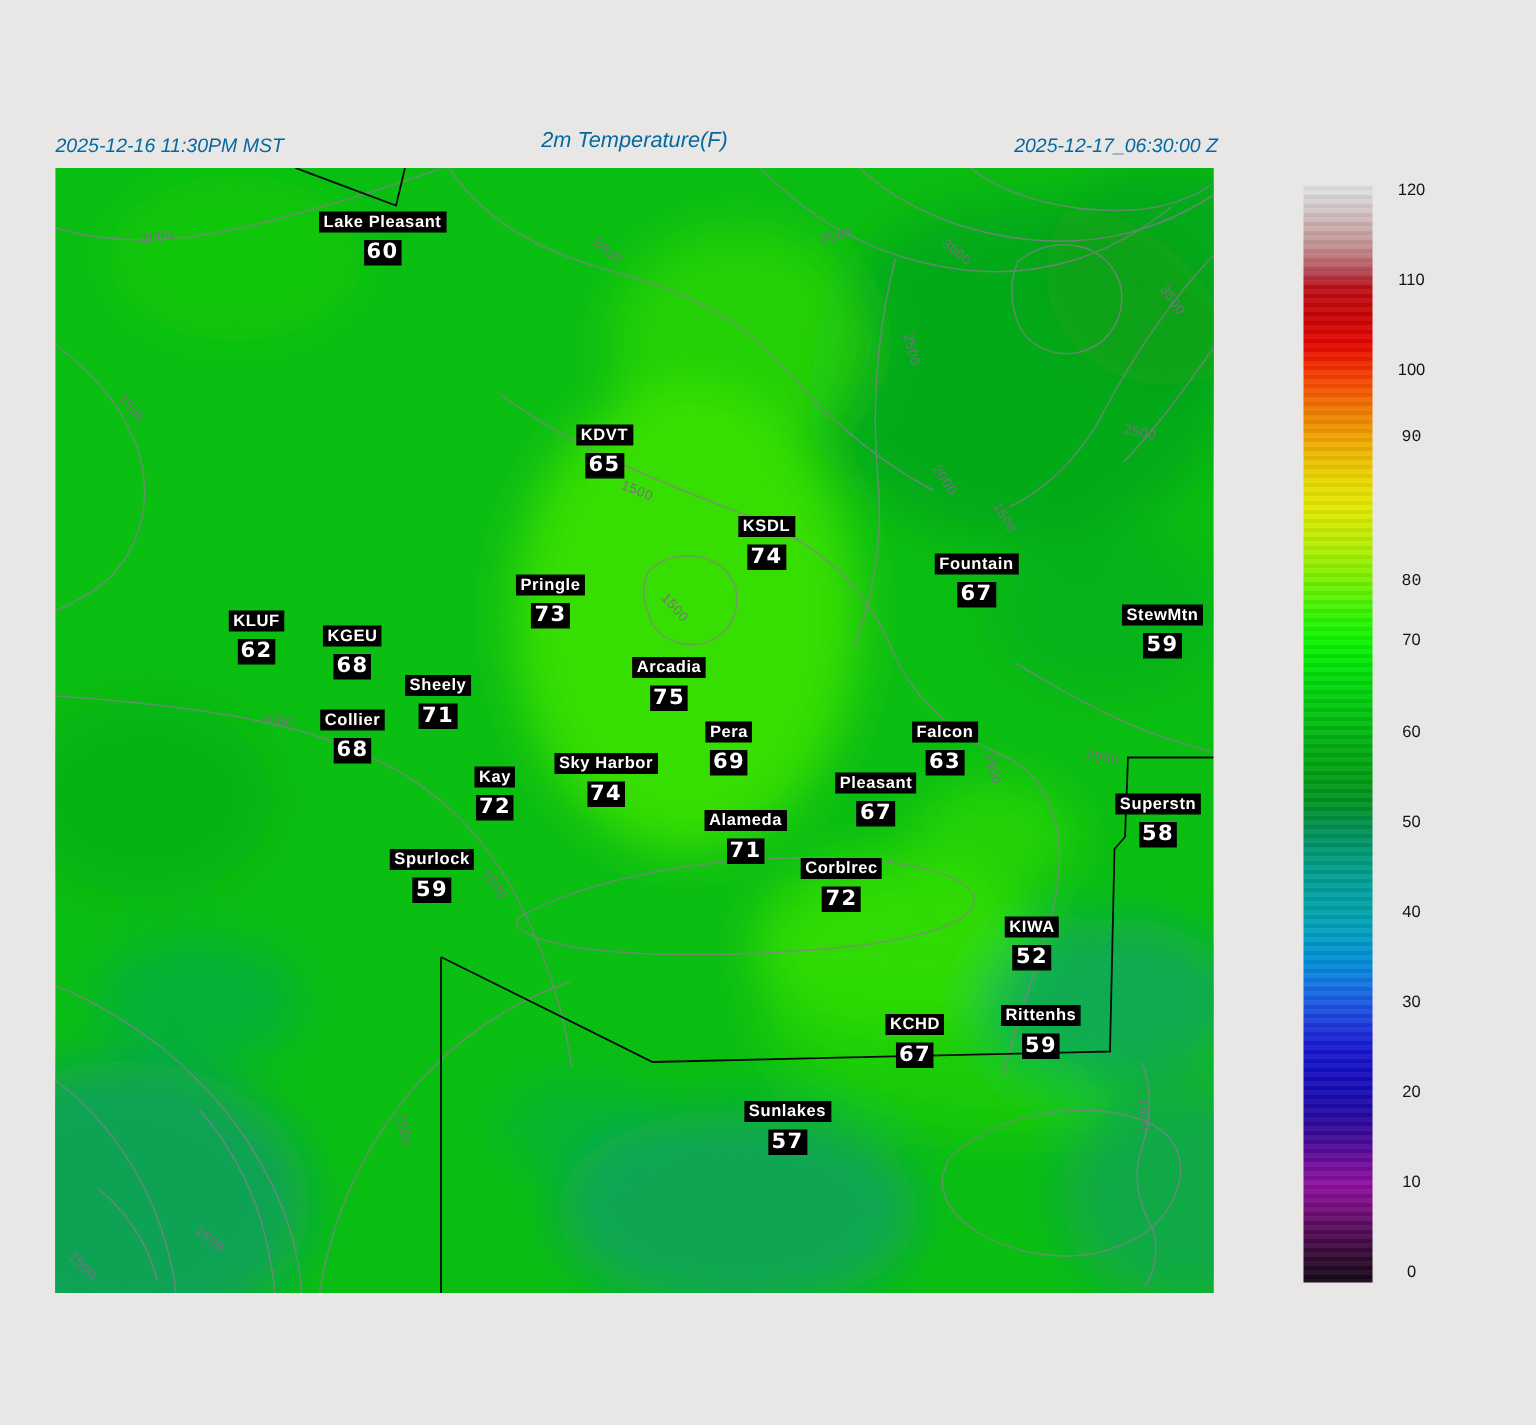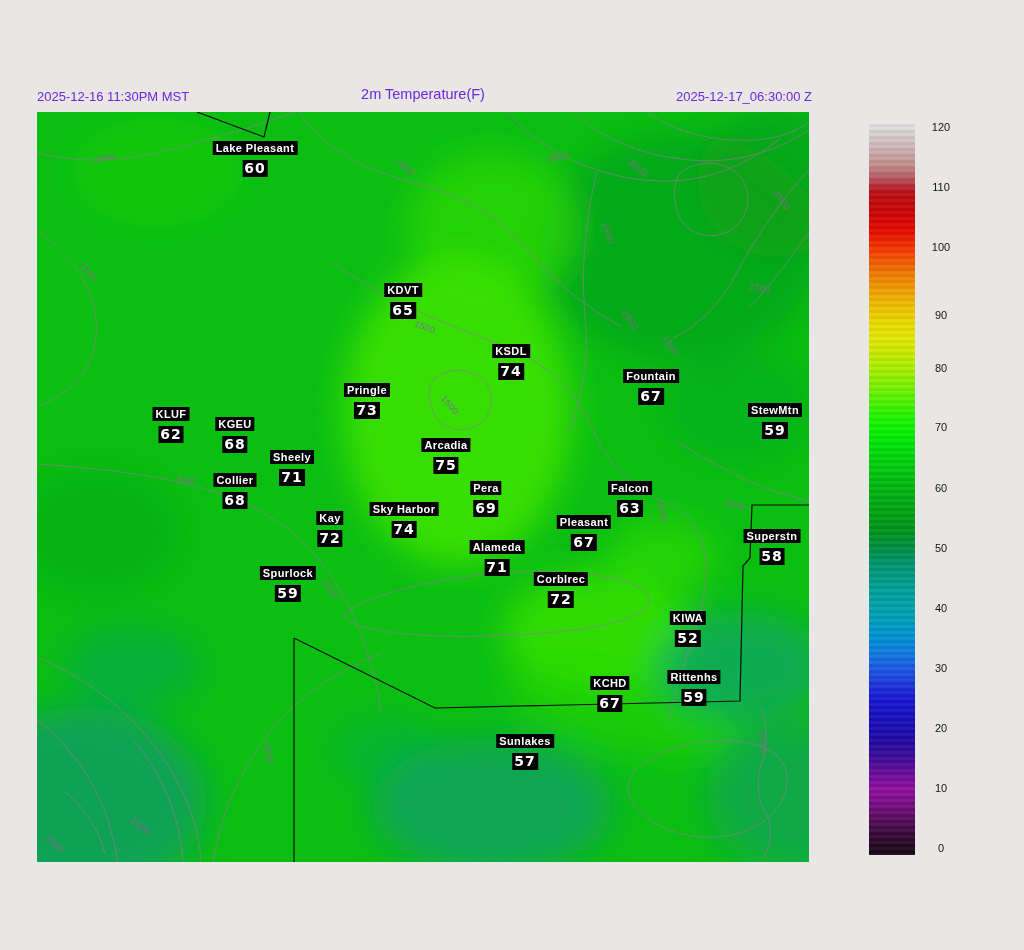--- a/index.html
+++ b/index.html
@@ -1,21 +1,21 @@
 <!DOCTYPE html>
 <html><head>
 <meta charset="utf-8">
 <style>
   html,body{margin:0;padding:0;}
   body{
     width:1024px;height:950px;position:relative;overflow:hidden;
     background:#e8e7e5;
     font-family:"Liberation Sans",sans-serif;
   }
-  .hdr-text{position:absolute;color:#6d28d9;white-space:nowrap;}
+  .hdr-text{position:absolute;color:#0369a1;white-space:nowrap;font-style:italic;}
   #hdr-left{left:37px;top:89px;font-size:13px;}
   #hdr-title{left:423px;top:86px;font-size:14.5px;transform:translateX(-50%);}
   #hdr-right{left:812px;top:89px;font-size:13px;transform:translateX(-100%);}
 
   #map{
     position:absolute;left:37px;top:112px;width:772px;height:750px;
     overflow:hidden;background:#0bbe12;
   }
   #field{position:absolute;left:0;top:0;}
 
@@ -275,22 +275,22 @@
     <div class="sval"><span>57</span></div>
   </div>
 </div>
 </div>
 
 <div id="colorbar"></div>
 <div id="cb-ticks">
     <div class="cbtick" style="top: 118.004px;">120</div>
     <div class="cbtick" style="top: 178.087px;">110</div>
     <div class="cbtick" style="top: 238.17px;">100</div>
-    <div class="cbtick" style="top: 306px;">90</div>
-    <div class="cbtick" style="top: 359px;">80</div>
+    <div class="cbtick" style="top: 283px; font-family: Liberation Mono, monospace;">90</div>
+    <div class="cbtick" style="top: 379px; font-family: Liberation Mono, monospace;">80</div>
     <div class="cbtick" style="top: 418.419px;">70</div>
     <div class="cbtick" style="top: 478.502px;">60</div>
     <div class="cbtick" style="top: 538.585px;">50</div>
     <div class="cbtick" style="top: 598.668px;">40</div>
     <div class="cbtick" style="top: 658.751px;">30</div>
     <div class="cbtick" style="top: 718.834px;">20</div>
     <div class="cbtick" style="top: 778.917px;">10</div>
     <div class="cbtick" style="top: 839px;">0</div>
   </div>
 

